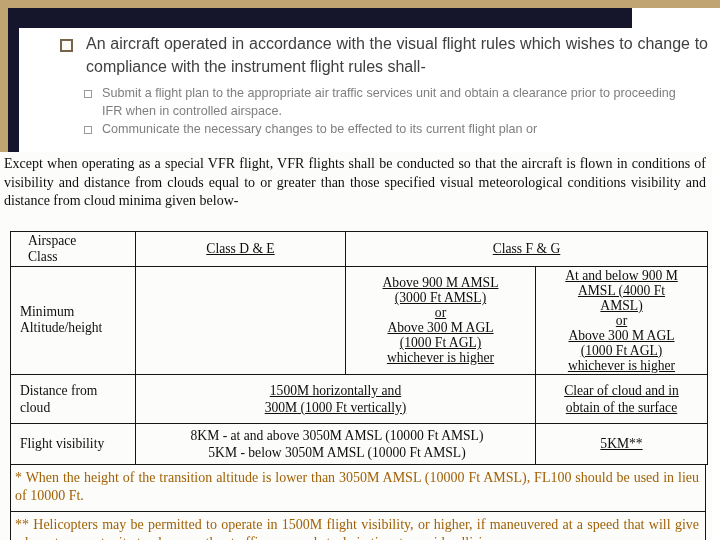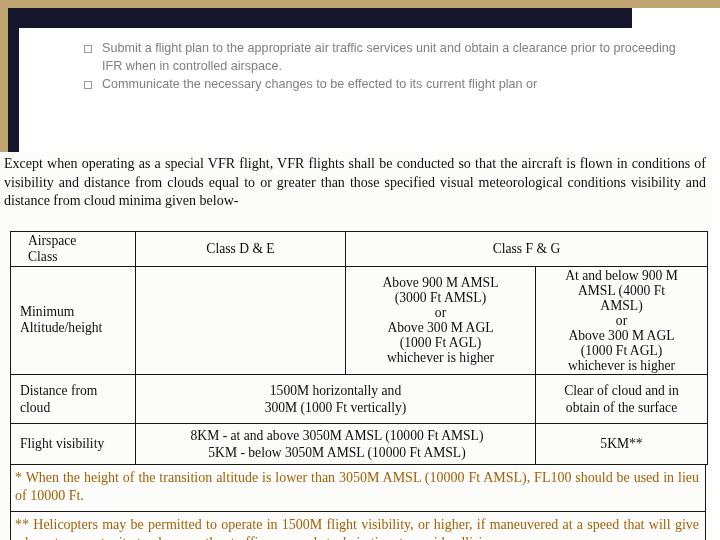--- a/index.html
+++ b/index.html
@@ -52,21 +52,21 @@
     border-collapse: collapse; table-layout: fixed;
     margin: 20px 0 0 10px; width: 697px;
     font-size: 13.6px; color: #0e0e0e;
   }
   .vmc-table col.c1 { width: 125px; }
   .vmc-table col.c2 { width: 210px; }
   .vmc-table col.c3 { width: 190px; }
   .vmc-table col.c4 { width: 172px; }
   .vmc-table td { border: 1.5px solid #151515; vertical-align: middle; padding: 1px 4px; }
   .vmc-table td.lbl { text-align: left; padding-left: 9px; }
-  .vmc-table td.ctr { text-align: center; }
+  .vmc-table td.ctr { text-align: center; text-decoration: underline; }
   .vmc-table td.lft { text-align: center; padding-left: 7px; }
   .vmc-table tr.hdr td { height: 30px; }
   .vmc-table tr.hdr td.lbl { padding-left: 17px; }
   .vmc-table tr.row-minalt td { height: 104px; }
   .vmc-table tr.row-minalt td.ctr div { line-height: 15px; }
   .vmc-table tr.row-dist td { height: 46px; }
   .vmc-table tr.row-dist td div { line-height: 17px; }
   .vmc-table tr.row-vis td { height: 38px; }
   .vmc-table tr.row-vis td div { line-height: 17px; }
 
@@ -84,20 +84,24 @@
 <body>
 
 <div class="slide">
 
   <div class="deco-top"></div>
   <div class="deco-left"></div>
   <div class="deco-bar-h"></div>
   <div class="deco-bar-v"></div>
 
   <div class="content">
+    <div class="main-item">
+      <span class="main-sq"></span>
+      <div class="main-text">An aircraft operated in accordance with the visual flight rules which wishes to change to compliance with the instrument flight rules shall-</div>
+    </div>
     <div class="subs">
       <div class="sub-item">
         <span class="sub-sq"></span>
         <div class="sub-text">Submit a flight plan to the appropriate air traffic services unit and obtain a clearance prior to proceeding IFR when in controlled airspace.</div>
       </div>
       <div class="sub-item">
         <span class="sub-sq"></span>
         <div class="sub-text">Communicate the necessary changes to be effected to its current flight plan or</div>
       </div>
     </div>

